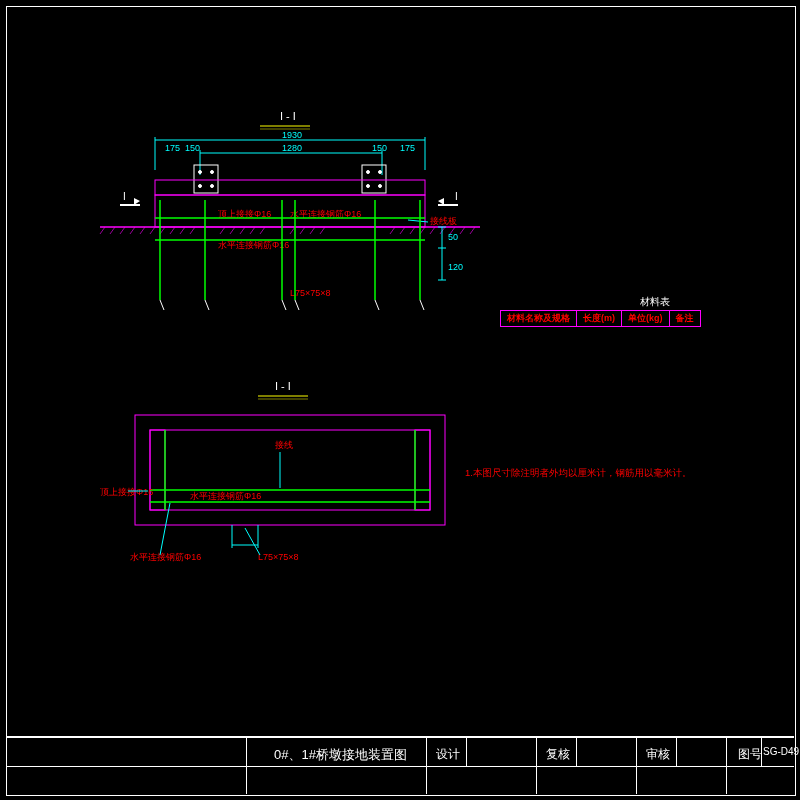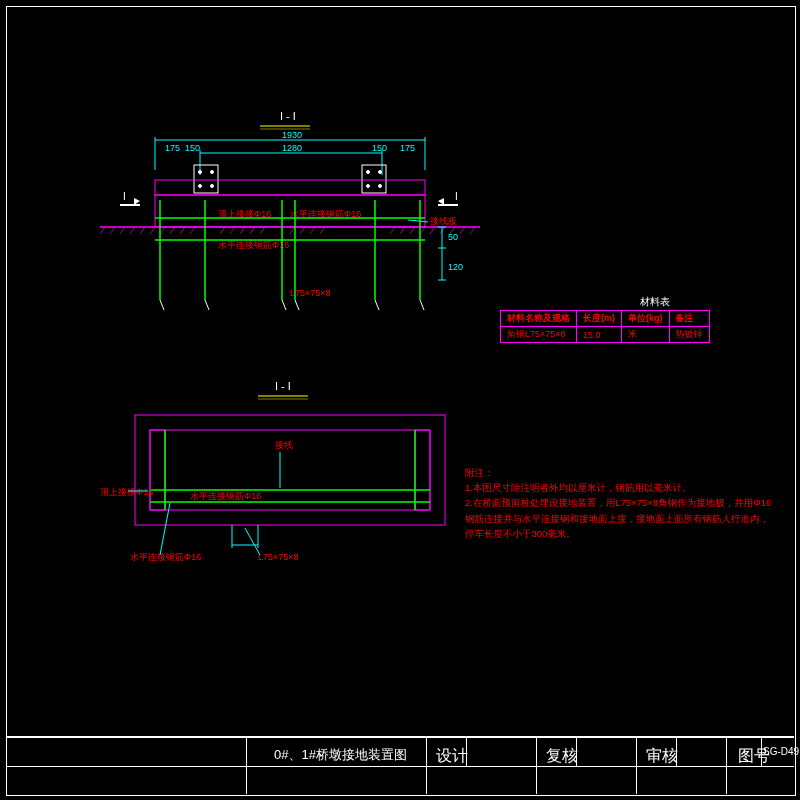--- a/index.html
+++ b/index.html
@@ -40,21 +40,21 @@
   }
   .tb-vline {
     position:absolute;
     top:0;
     bottom:0;
     border-left:1px solid #fff;
   }
   .tb-text {
     position:absolute;
     color:#fff;
-    font-size:16px;
+    font-size:12px;
     white-space:nowrap;
   }
   
   .cyan { stroke:#00ffff; fill:none; }
   .magenta { stroke:#ff00ff; fill:none; }
   .green { stroke:#00ff00; fill:none; }
   .yellow-line { stroke:#ffff00; fill:none; }
   .white-line { stroke:#fff; fill:none; }
   .red-text { fill:#ff0000; font-size:9px; }
   .cyan-text { fill:#00ffff; font-size:9px; }
@@ -262,26 +262,18 @@
 
 <div class="mat-title">材料表</div>
 <table class="mat-table">
   <tbody>
       <tr>
     <th>材料名称及规格</th>
     <th>长度(m)</th>
     <th>单位(kg)</th>
     <th>备注</th>
   </tr>
-  <tr>
-    <td>角钢L75×75×8</td>
-    <td>15.0</td>
-    <td>米</td>
-    <td>热镀锌</td>
-  </tr>
 </tbody>
   </table>
 
 <div class="notes">
-  <div class="hdr">附注：</div>
   <div>1.本图尺寸除注明者外均以厘米计，钢筋用以毫米计。</div>
-  <div>2.在桥面预留桩处埋设接地装置，用L75×75×8角钢作为接地极，并用Φ16钢筋连接并与水平连接钢和接地面上接，接地面上面所有钢筋人行道内，停车长度不小于300毫米。</div>
 </div>
 
 </body></html>

